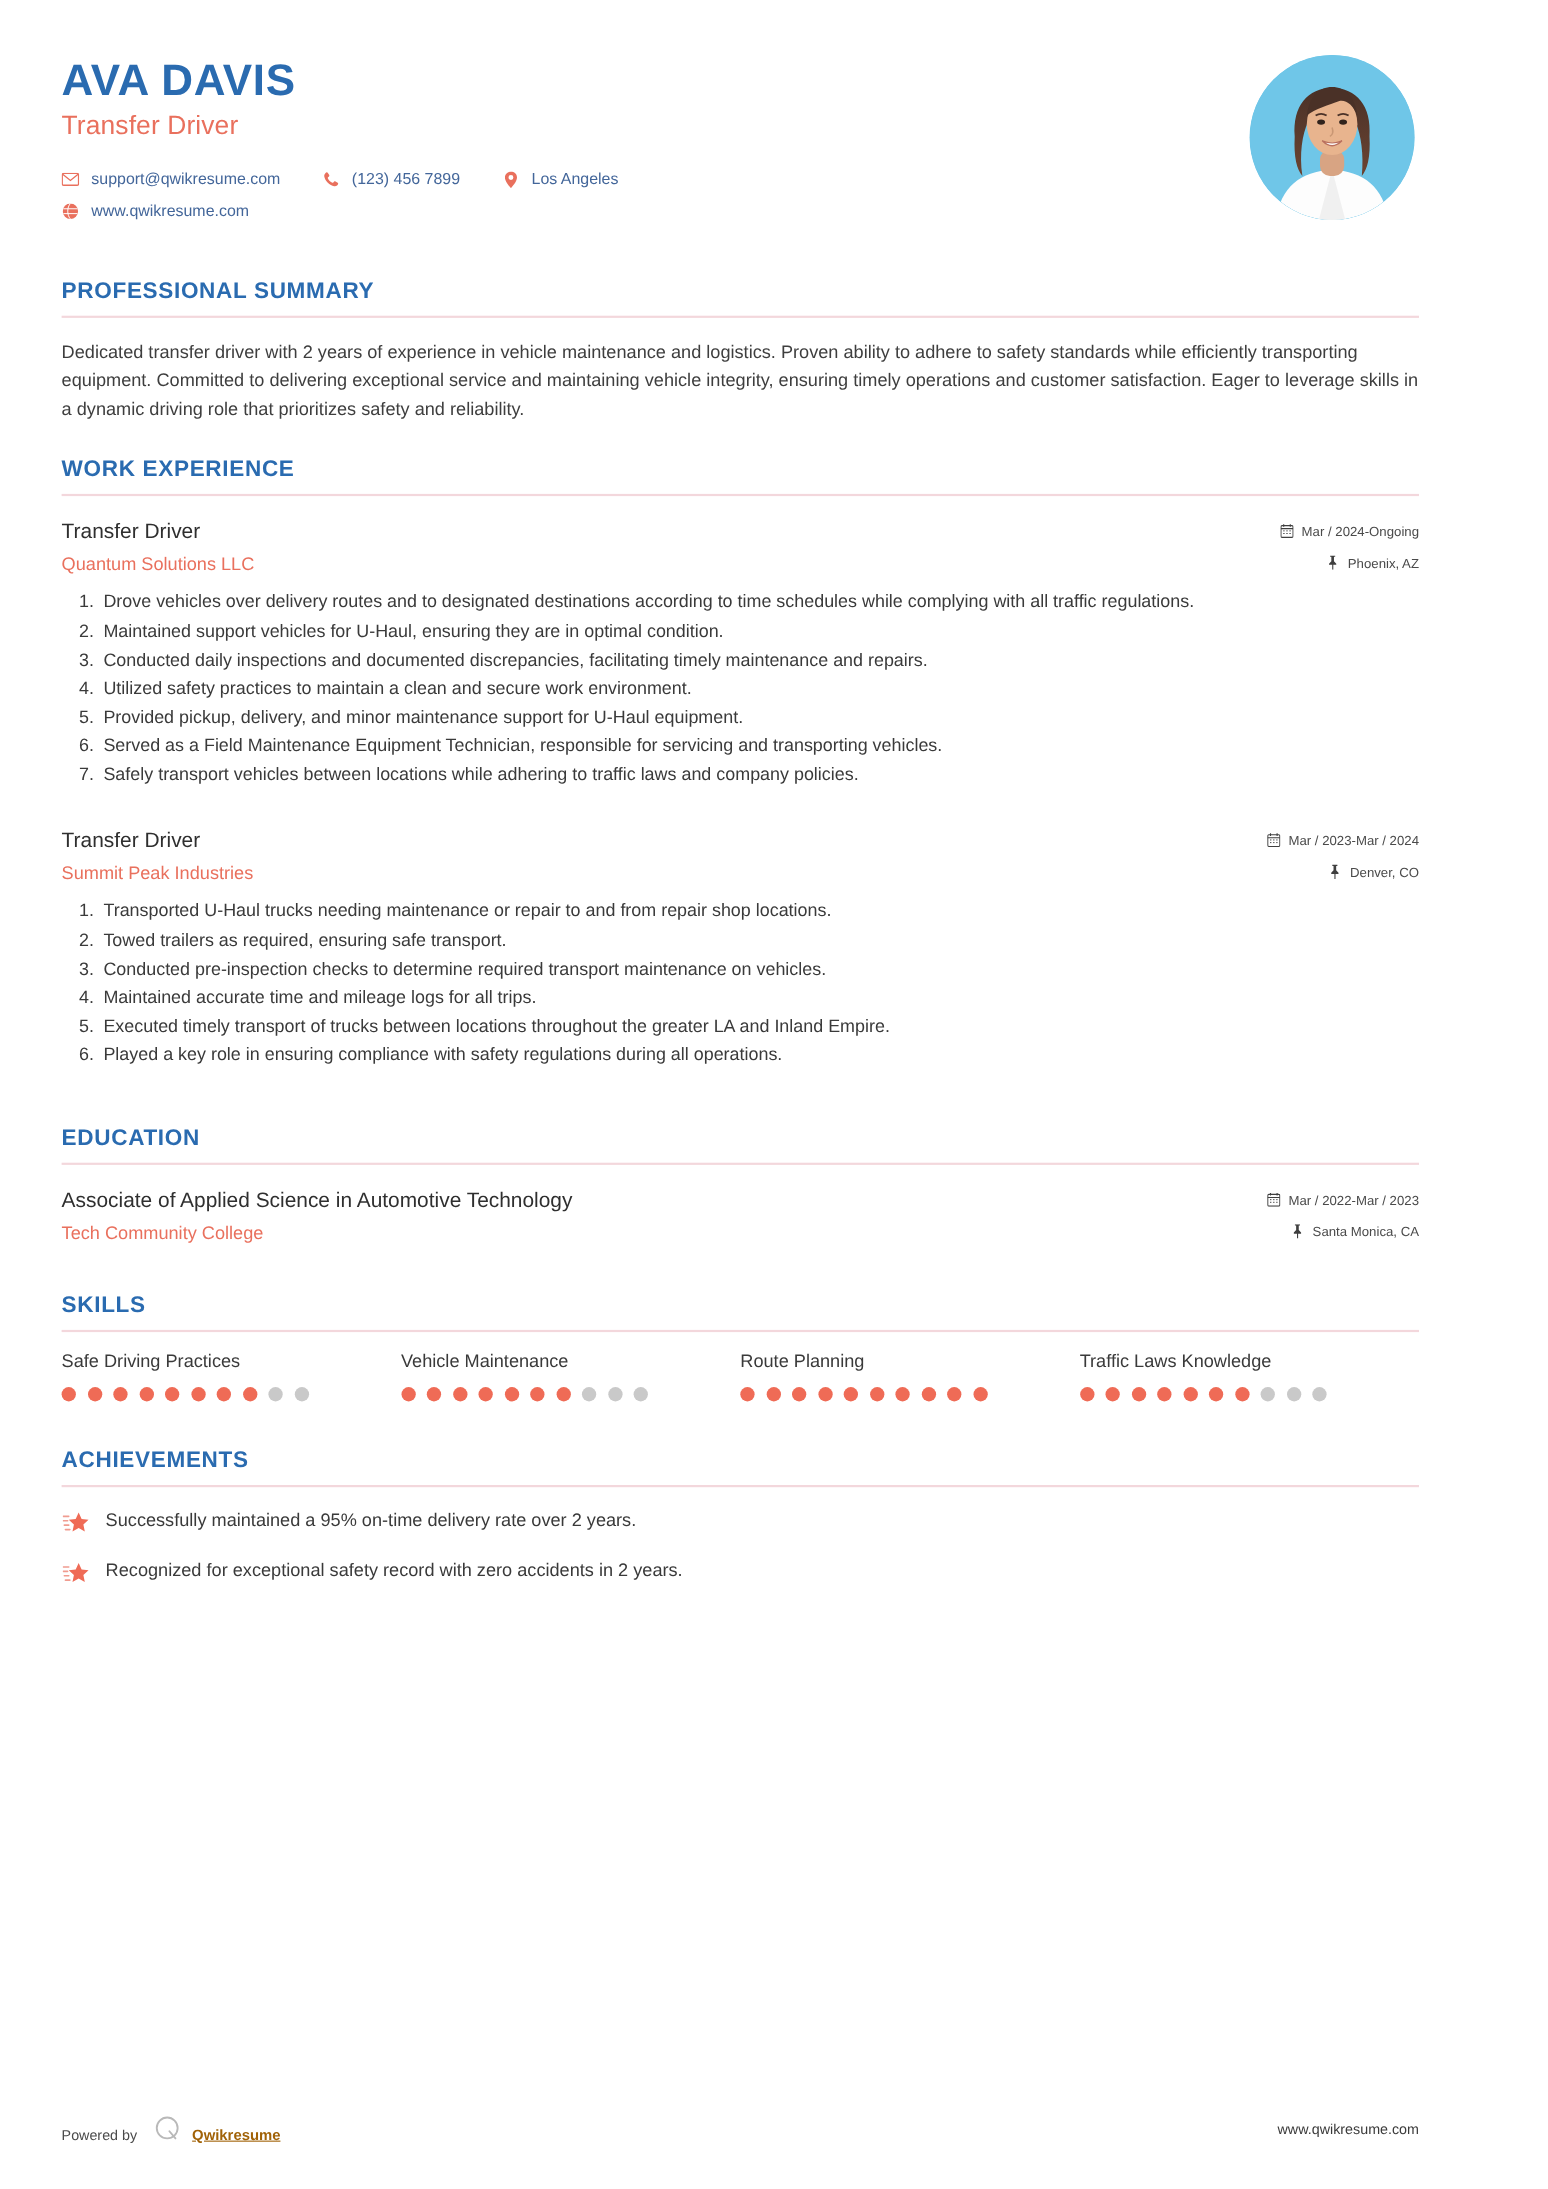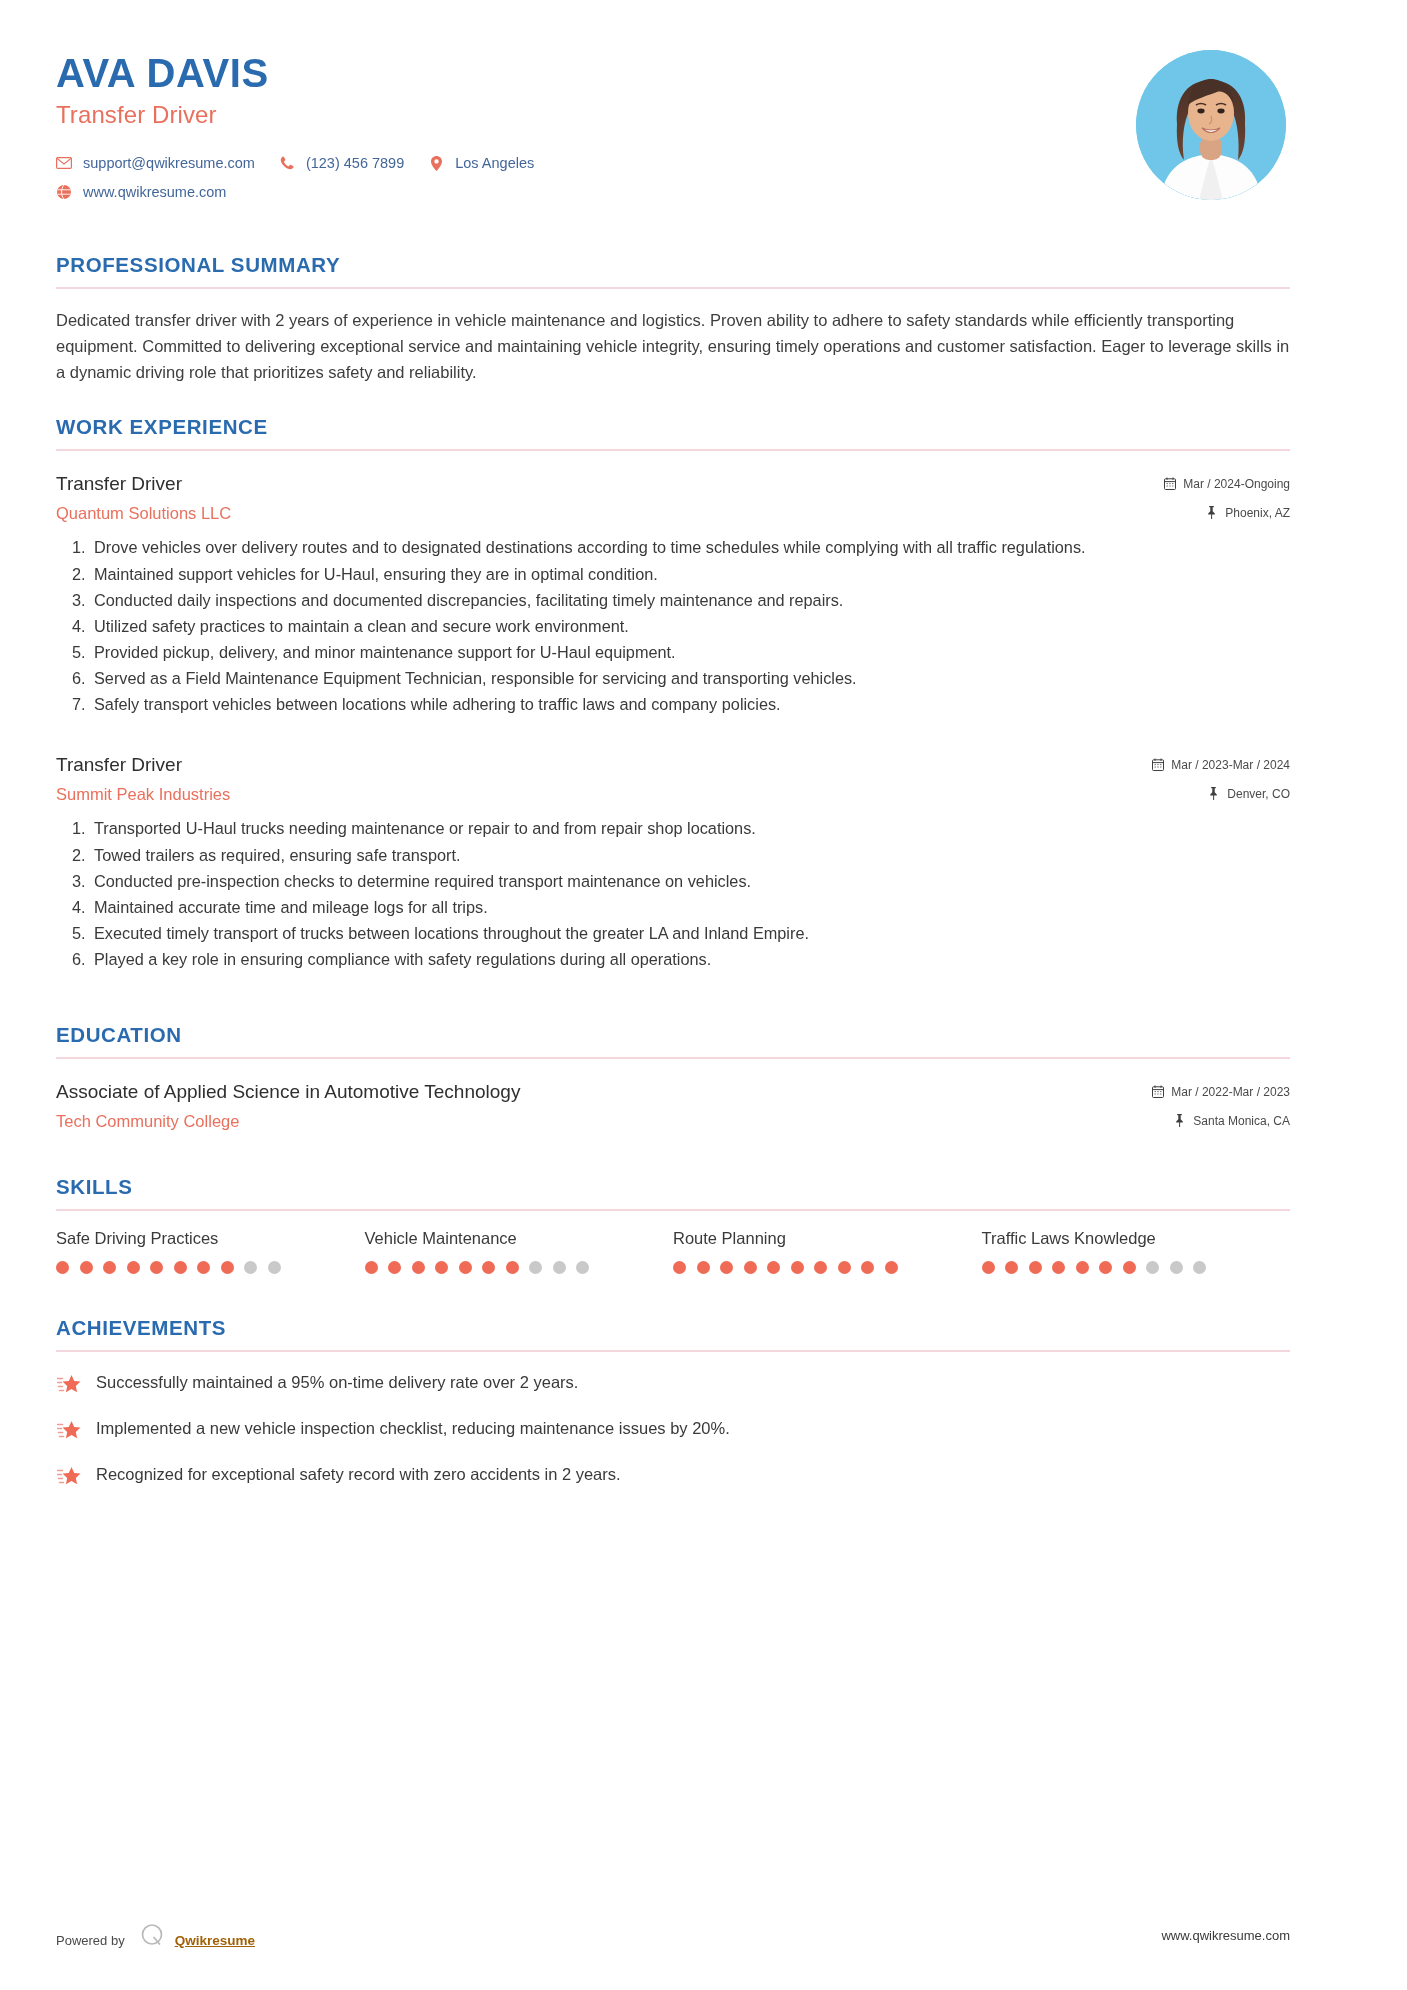--- a/index.html
+++ b/index.html
@@ -57,21 +57,21 @@
     letter-spacing: 0.1px;
   }
 
   .contact-rows { margin-top: 26px; }
 
   .contact-row {
     display: flex;
     align-items: flex-start;
     flex-wrap: wrap;
     margin-bottom: 13px;
-    gap: 2px;
+    gap: 16px;
   }
 
   .contact-item {
     display: inline-flex;
     align-items: center;
     margin-right: 22px;
     font-size: 14.5px;
     color: #43669a;
     white-space: nowrap;
   }
@@ -550,29 +550,20 @@
           </span>
           <span class="ach-text">Successfully maintained a 95% on-time delivery rate over 2 years.</span>
         </div>
         <div class="ach-item">
           <span class="ach-ic">
             <svg width="24" height="22" viewBox="0 0 24 22">
               <path d="M0.5 4.5h5M0.5 8.5h4M1.5 12.5h4M2.5 16.5h4" stroke="#f09c90" stroke-width="1.5" fill="none" stroke-linecap="round"></path>
               <path d="M14.5 1 l2.7 5.9 6.3.7 -4.7 4.3 1.3 6.3 -5.6-3.2 -5.6 3.2 1.3-6.3 -4.7-4.3 6.3-.7z" fill="#ef6b56"></path>
             </svg>
           </span>
-          <span class="ach-text">Implemented a new vehicle inspection checklist, reducing maintenance issues by 20%.</span>
-        </div>
-        <div class="ach-item">
-          <span class="ach-ic">
-            <svg width="24" height="22" viewBox="0 0 24 22">
-              <path d="M0.5 4.5h5M0.5 8.5h4M1.5 12.5h4M2.5 16.5h4" stroke="#f09c90" stroke-width="1.5" fill="none" stroke-linecap="round"></path>
-              <path d="M14.5 1 l2.7 5.9 6.3.7 -4.7 4.3 1.3 6.3 -5.6-3.2 -5.6 3.2 1.3-6.3 -4.7-4.3 6.3-.7z" fill="#ef6b56"></path>
-            </svg>
-          </span>
           <span class="ach-text">Recognized for exceptional safety record with zero accidents in 2 years.</span>
         </div>
       </div>
     </div>
 
   </div>
 
   <div class="footer">
     <div class="powered">
       <span>Powered by</span>

